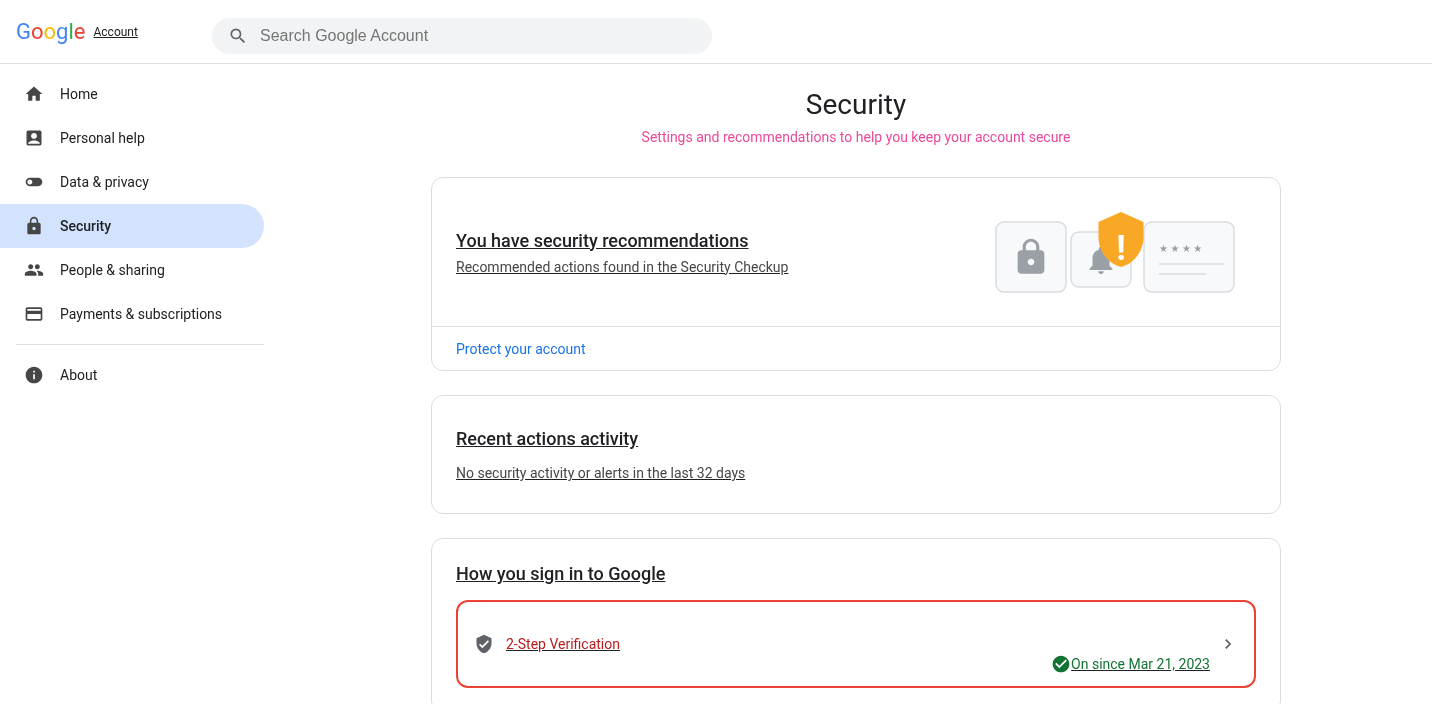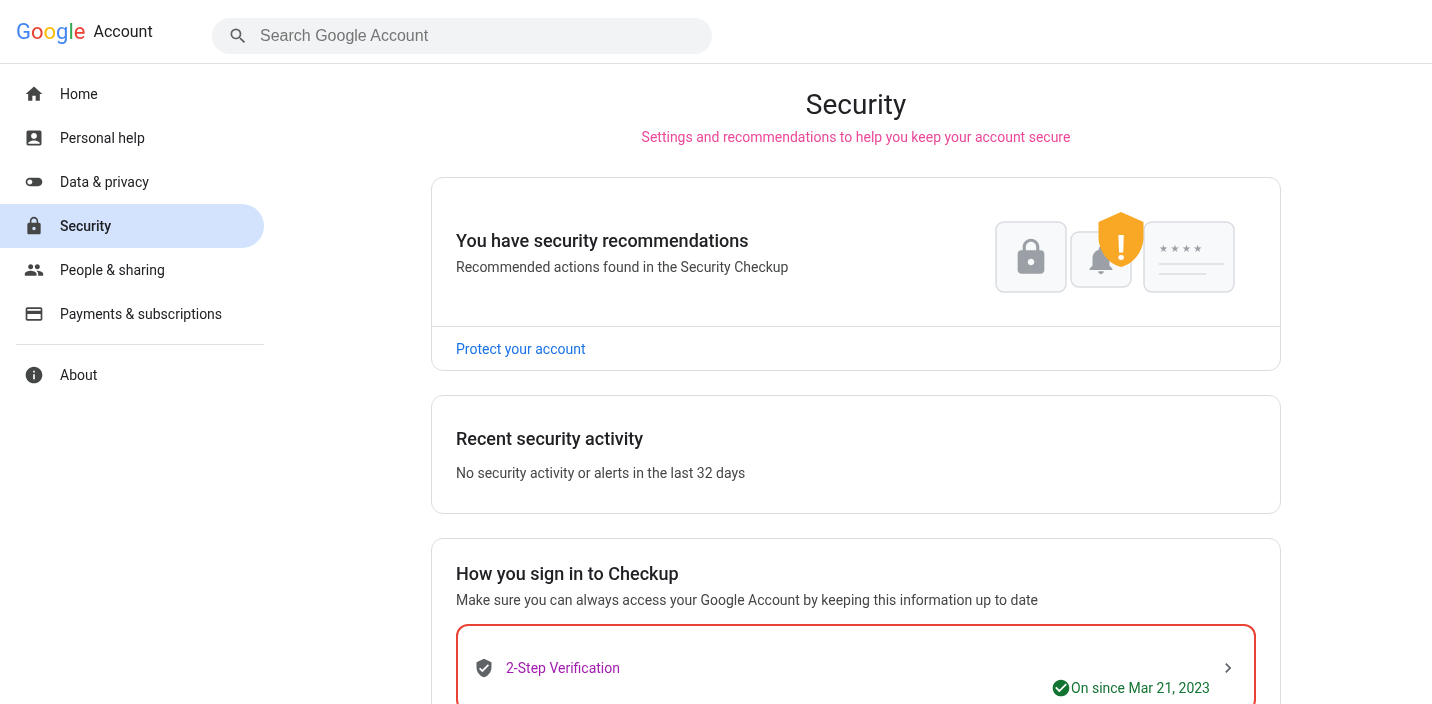--- a/index.html
+++ b/index.html
@@ -9,21 +9,21 @@
     .header {
       display: flex; align-items: center; padding: 8px 16px; height: 64px;
       border-bottom: 1px solid #e0e0e0; flex-shrink: 0; gap: 16px;
     }
     .logo-area { display: flex; align-items: center; gap: 4px; min-width: 180px; }
     .google-logo { display: flex; align-items: center; gap: 0; font-size: 22px; font-weight: 400; }
     .g-blue { color: #4285F4; }
     .g-red { color: #EA4335; }
     .g-yellow { color: #FBBC05; }
     .g-green { color: #34A853; }
-    .account-text { font-size: 16px; color: #202124; margin-left: 4px; }
+    .account-text { font-size: 12px; color: #202124; margin-left: 4px; text-decoration: underline; }
     .search-bar {
       display: flex; align-items: center; background: #f1f3f4; border-radius: 24px;
       padding: 8px 16px; flex: 1; max-width: 500px; gap: 12px; margin-top: 8px;
     }
     .search-bar input {
       border: none; background: transparent; outline: none; font-size: 16px; color: #202124; width: 100%;
     }
     .search-icon-svg { color: #5f6368; flex-shrink: 0; }
 
     
@@ -51,21 +51,21 @@
     }
     .content-inner { width: 100%; max-width: 850px; }
 
     .page-title { font-size: 28px; font-weight: 400; text-align: center; margin-bottom: 8px; }
     .page-subtitle { font-size: 14px; color: #ec4899; text-align: center; margin-bottom: 32px; }
 
     
     .card {
       border: 1px solid #dadce0; border-radius: 12px; margin-bottom: 24px; overflow: hidden;
     }
-    .card-body { padding: 24px; }
+    .card-body { padding: 24px; text-decoration: underline; }
     .card-title { font-size: 18px; font-weight: 500; margin-bottom: 8px; }
     .card-desc { font-size: 14px; color: #444746; }
     .card-link-row {
       padding: 12px 24px; border-top: 1px solid #e0e0e0;
     }
     .card-link { color: #1a73e8; font-size: 14px; text-decoration: none; cursor: pointer; }
 
     
     .sec-rec-card .card-body {
       display: flex; align-items: center; justify-content: space-between; padding: 24px;
@@ -78,21 +78,21 @@
     
     .activity-card .card-body { padding: 32px 24px; }
 
     
     .signin-card .card-body { padding: 24px; }
     .signin-item {
       display: flex; align-items: center; padding: 12px 16px; border: 2px solid #ea4335;
       border-radius: 12px; cursor: pointer; margin-top: 16px;
     }
     .signin-item-icon { color: #5f6368; margin-right: 12px; }
-    .signin-item-label { font-size: 14px; color: #a21caf; flex: 1; }
+    .signin-item-label { font-size: 14px; color: #b91c1c; flex: 1; }
     .signin-item-status { display: flex; align-items: center; color: #137333; font-size: 14px; margin-top: 40px; }
     .signin-item-chevron { color: #5f6368; margin-left: 8px; }
     .check-circle { width: 20px; height: 20px; }
   </style>
 </head>
 <body>
 
 <div class="header">
   <div class="logo-area">
     <div class="google-logo">
@@ -208,29 +208,28 @@
             </svg>
           </div>
         </div>
         <div class="card-link-row">
           <a class="card-link">Protect your account</a>
         </div>
       </div>
 
       <div class="card activity-card">
         <div class="card-body">
-          <div class="card-title">Recent security activity</div>
+          <div class="card-title">Recent actions activity</div>
           <div class="card-desc" style="margin-top:16px;">No security activity or alerts in the last 32 days</div>
         </div>
       </div>
 
       <div class="card signin-card">
         <div class="card-body">
-          <div class="card-title">How you sign in to Checkup</div>
-          <div class="card-desc">Make sure you can always access your Google Account by keeping this information up to date</div>
+          <div class="card-title">How you sign in to Google</div>
 
           <div class="signin-item">
             <svg class="signin-item-icon" width="20" height="20" viewBox="0 0 24 24" fill="#5f6368">
               <path d="M12 1L3 5v6c0 5.55 3.84 10.74 9 12 5.16-1.26 9-6.45 9-12V5L12 1zm-2 16l-4-4 1.41-1.41L10 14.17l6.59-6.59L18 9l-8 8z"></path>
             </svg>
             <span class="signin-item-label">2-Step Verification</span>
             <div class="signin-item-status">
               <svg class="check-circle" viewBox="0 0 24 24" fill="#137333">
                 <path d="M12 2C6.48 2 2 6.48 2 12s4.48 10 10 10 10-4.48 10-10S17.52 2 12 2zm-2 15l-5-5 1.41-1.41L10 14.17l7.59-7.59L19 8l-9 9z"></path>
               </svg>

